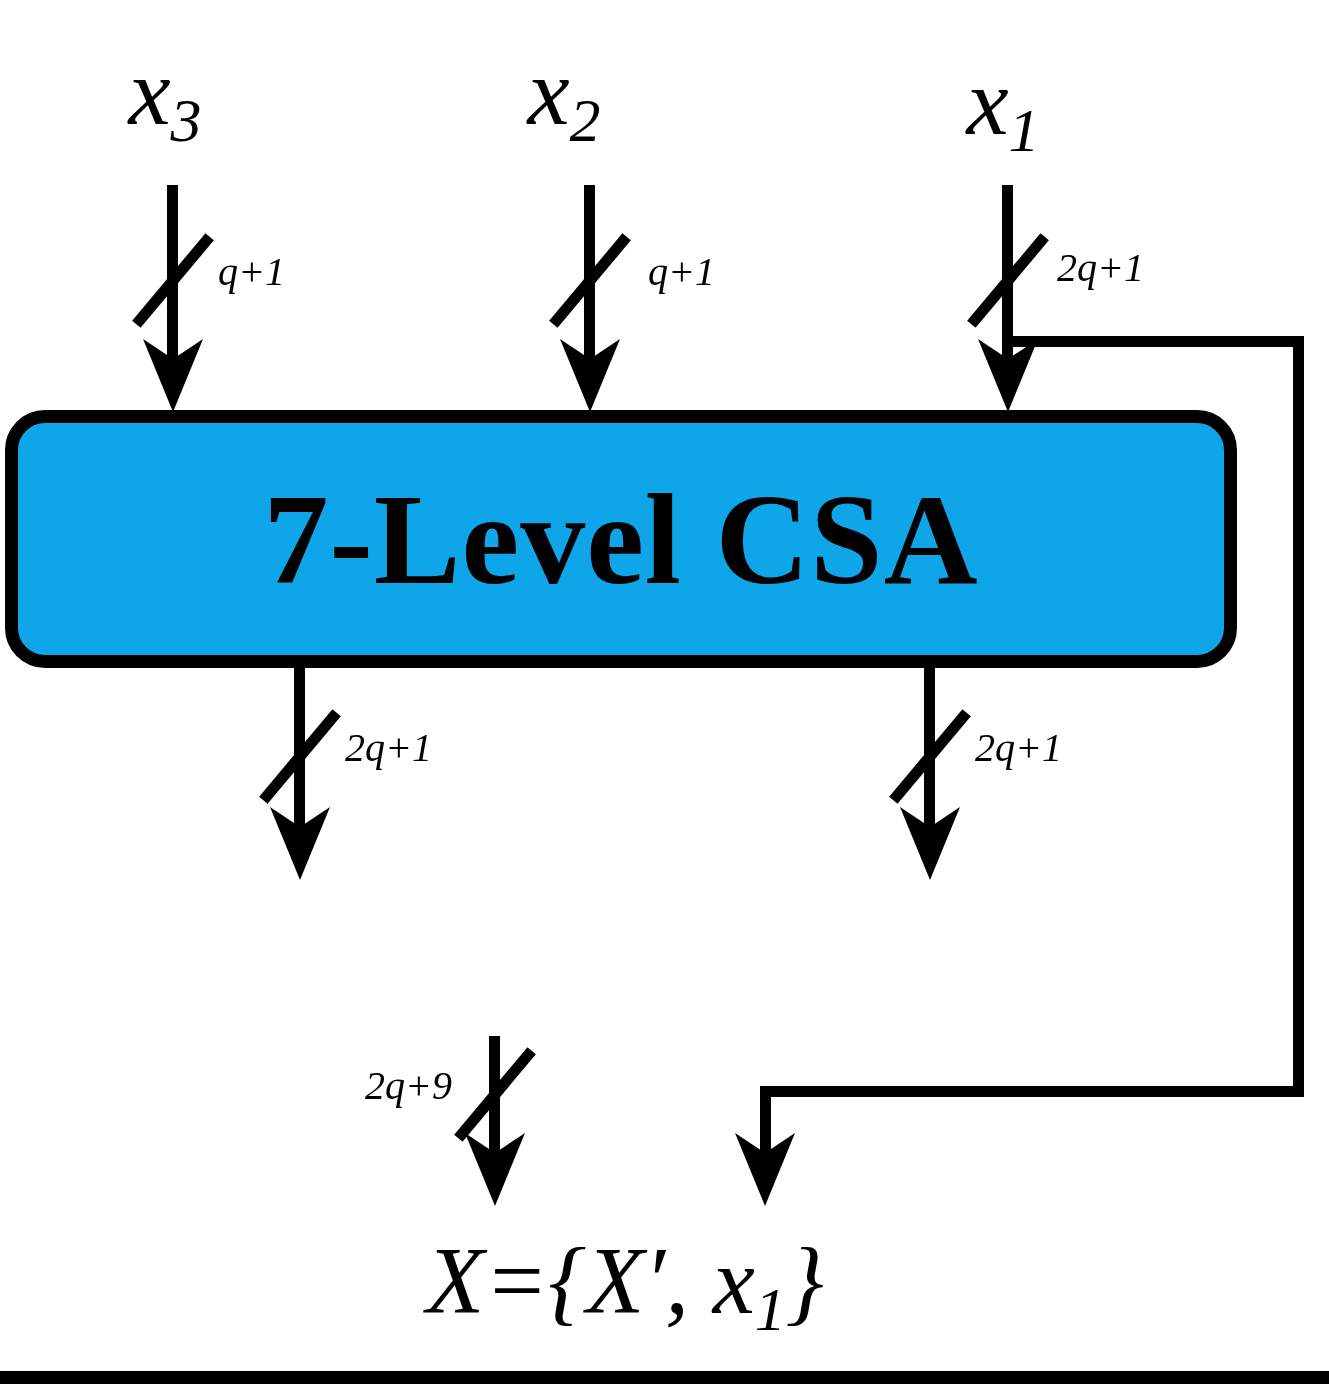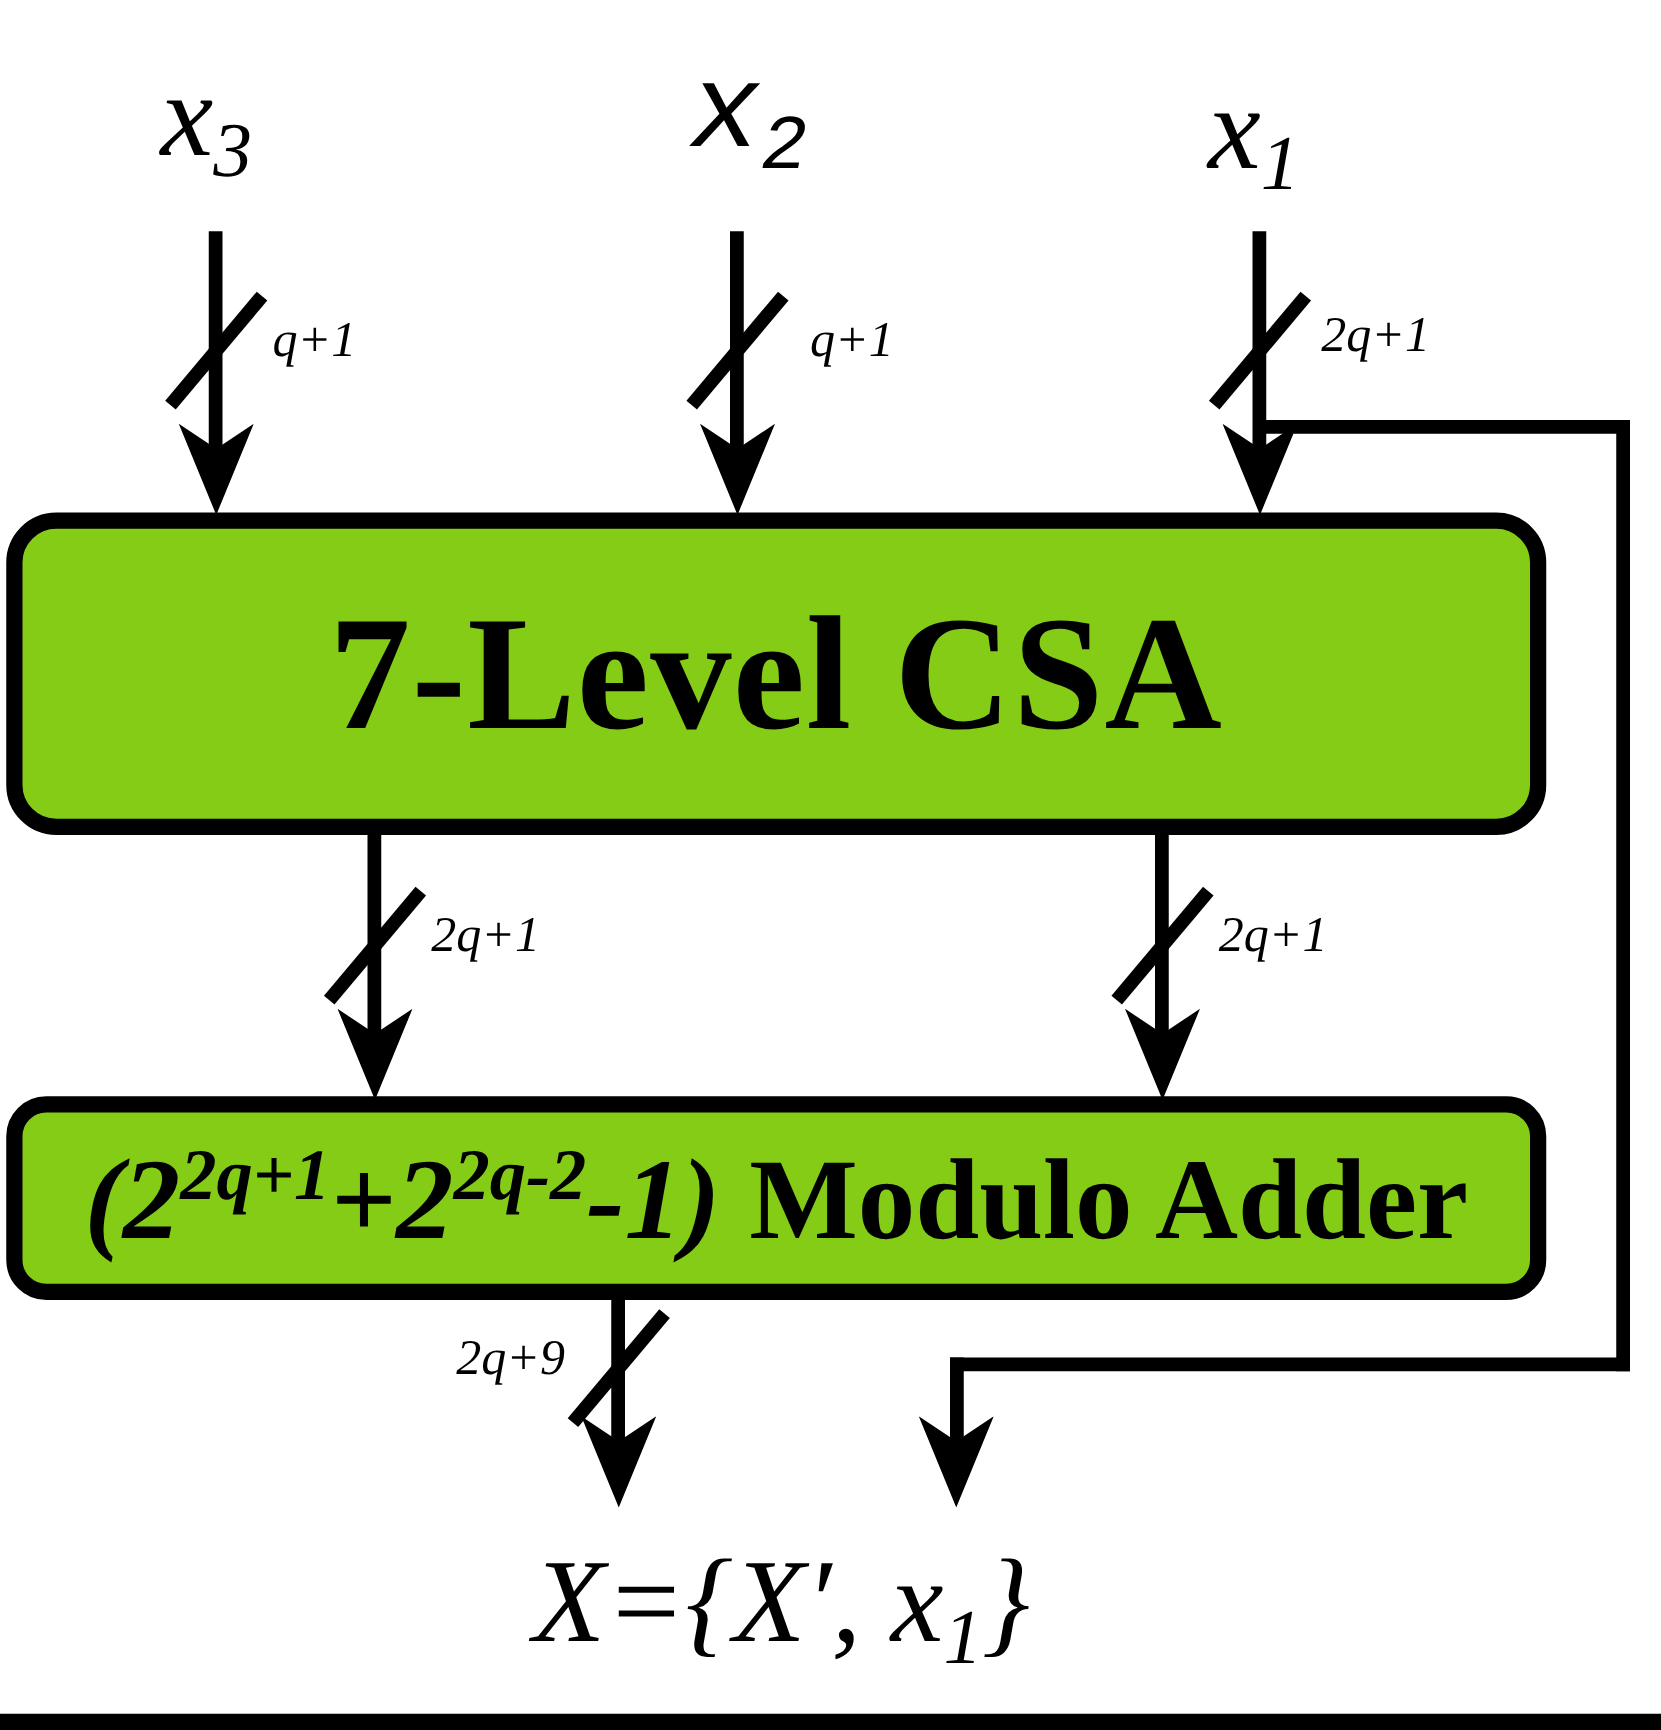--- a/index.html
+++ b/index.html
@@ -9,21 +9,21 @@
     font-family:"Liberation Serif", serif; color:#000;padding-left:27px;
   }
   .wire { position:absolute; background:#000; }
   .slash {
     position:absolute; width:114px; height:11px; background:#000;
     transform:rotate(-50deg);
   }
   .ahead { position:absolute; width:60px; height:73px; }
   .block {
     position:absolute; box-sizing:border-box;
-    border:13px solid #000; border-radius:40px; background:#84cc16;
+    border:13px solid #000; border-radius:40px; background:#0ea5e9;
     display:flex; align-items:center; justify-content:center;
     text-align:center;
   }
   .block-csa {
     left:5px; top:410px; width:1232px; height:258px;
     font-size:130px; font-weight:bold; letter-spacing:1px;
   }
   .block-mod {
     left:5px; top:877px; width:1232px; height:163px;
     border-radius:32px; font-size:92px; font-weight:bold;
@@ -52,21 +52,21 @@
     font-style:italic; font-size:95px; line-height:1; white-space:nowrap;margin-top:16px;
   }
   .botbar { position:absolute; left:0; top:1371px; width:1329px; height:13px; background:#000; }
 </style>
 </head>
 <body>
 
 <div class="stage">
 
   <div class="iolabel" style="left:165px; top:45px;"><span>x</span><span class="subsc">3</span></div>
-  <div class="iolabel" style="left:599px; top:45px;font-family:Liberation Mono, monospace;"><span>x</span><span class="subsc">2</span></div>
+  <div class="iolabel" style="left:564px; top:45px;"><span>x</span><span class="subsc">2</span></div>
   <div class="iolabel" style="left:1003px; top:55px;"><span>x</span><span class="subsc">1</span></div>
 
   <div class="wire" style="left:167px; top:185px; width:11px; height:177px;"></div>
   <svg class="ahead" style="left:143px; top:339px;" viewBox="0 0 60 73">
       <polygon points="0,0 30,20 60,0 30,73" fill="#000"></polygon>
     </svg>
   <div class="slash" style="left:116px; top:275px;"></div>
   <div class="buslabel" style="left:218px; top:252px;">q+1</div>
 
   <div class="wire" style="left:584px; top:185px; width:11px; height:177px;"></div>
@@ -102,23 +102,20 @@
   <div class="slash" style="left:243px; top:751px;"></div>
   <div class="buslabel" style="left:345px; top:728px;">2q+1</div>
 
   <div class="wire" style="left:924px; top:664px; width:11px; height:166px;"></div>
   <svg class="ahead" style="left:900px; top:807px;" viewBox="0 0 60 73">
       <polygon points="0,0 30,20 60,0 30,73" fill="#000"></polygon>
     </svg>
   <div class="slash" style="left:873px; top:751px;"></div>
   <div class="buslabel" style="left:975px; top:728px;">2q+1</div>
 
-  <div class="block block-mod">
-    <span><span class="mod-math"><span>(2</span><sup>2q+1</sup><span>+2</span><sup>2q-2</sup><span>-1)</span></span><span> Modulo Adder</span></span>
-  </div>
 
   <div class="wire" style="left:489px; top:1036px; width:11px; height:120px;"></div>
   <svg class="ahead" style="left:465px; top:1133px;" viewBox="0 0 60 73">
       <polygon points="0,0 30,20 60,0 30,73" fill="#000"></polygon>
     </svg>
   <div class="slash" style="left:438px; top:1089px;"></div>
   <div class="buslabel ralign" style="left:452px; top:1066px;">2q+9</div>
 
   <div class="result"><span>X={X′, x</span><span class="subsc">1</span><span>}</span></div>
 

